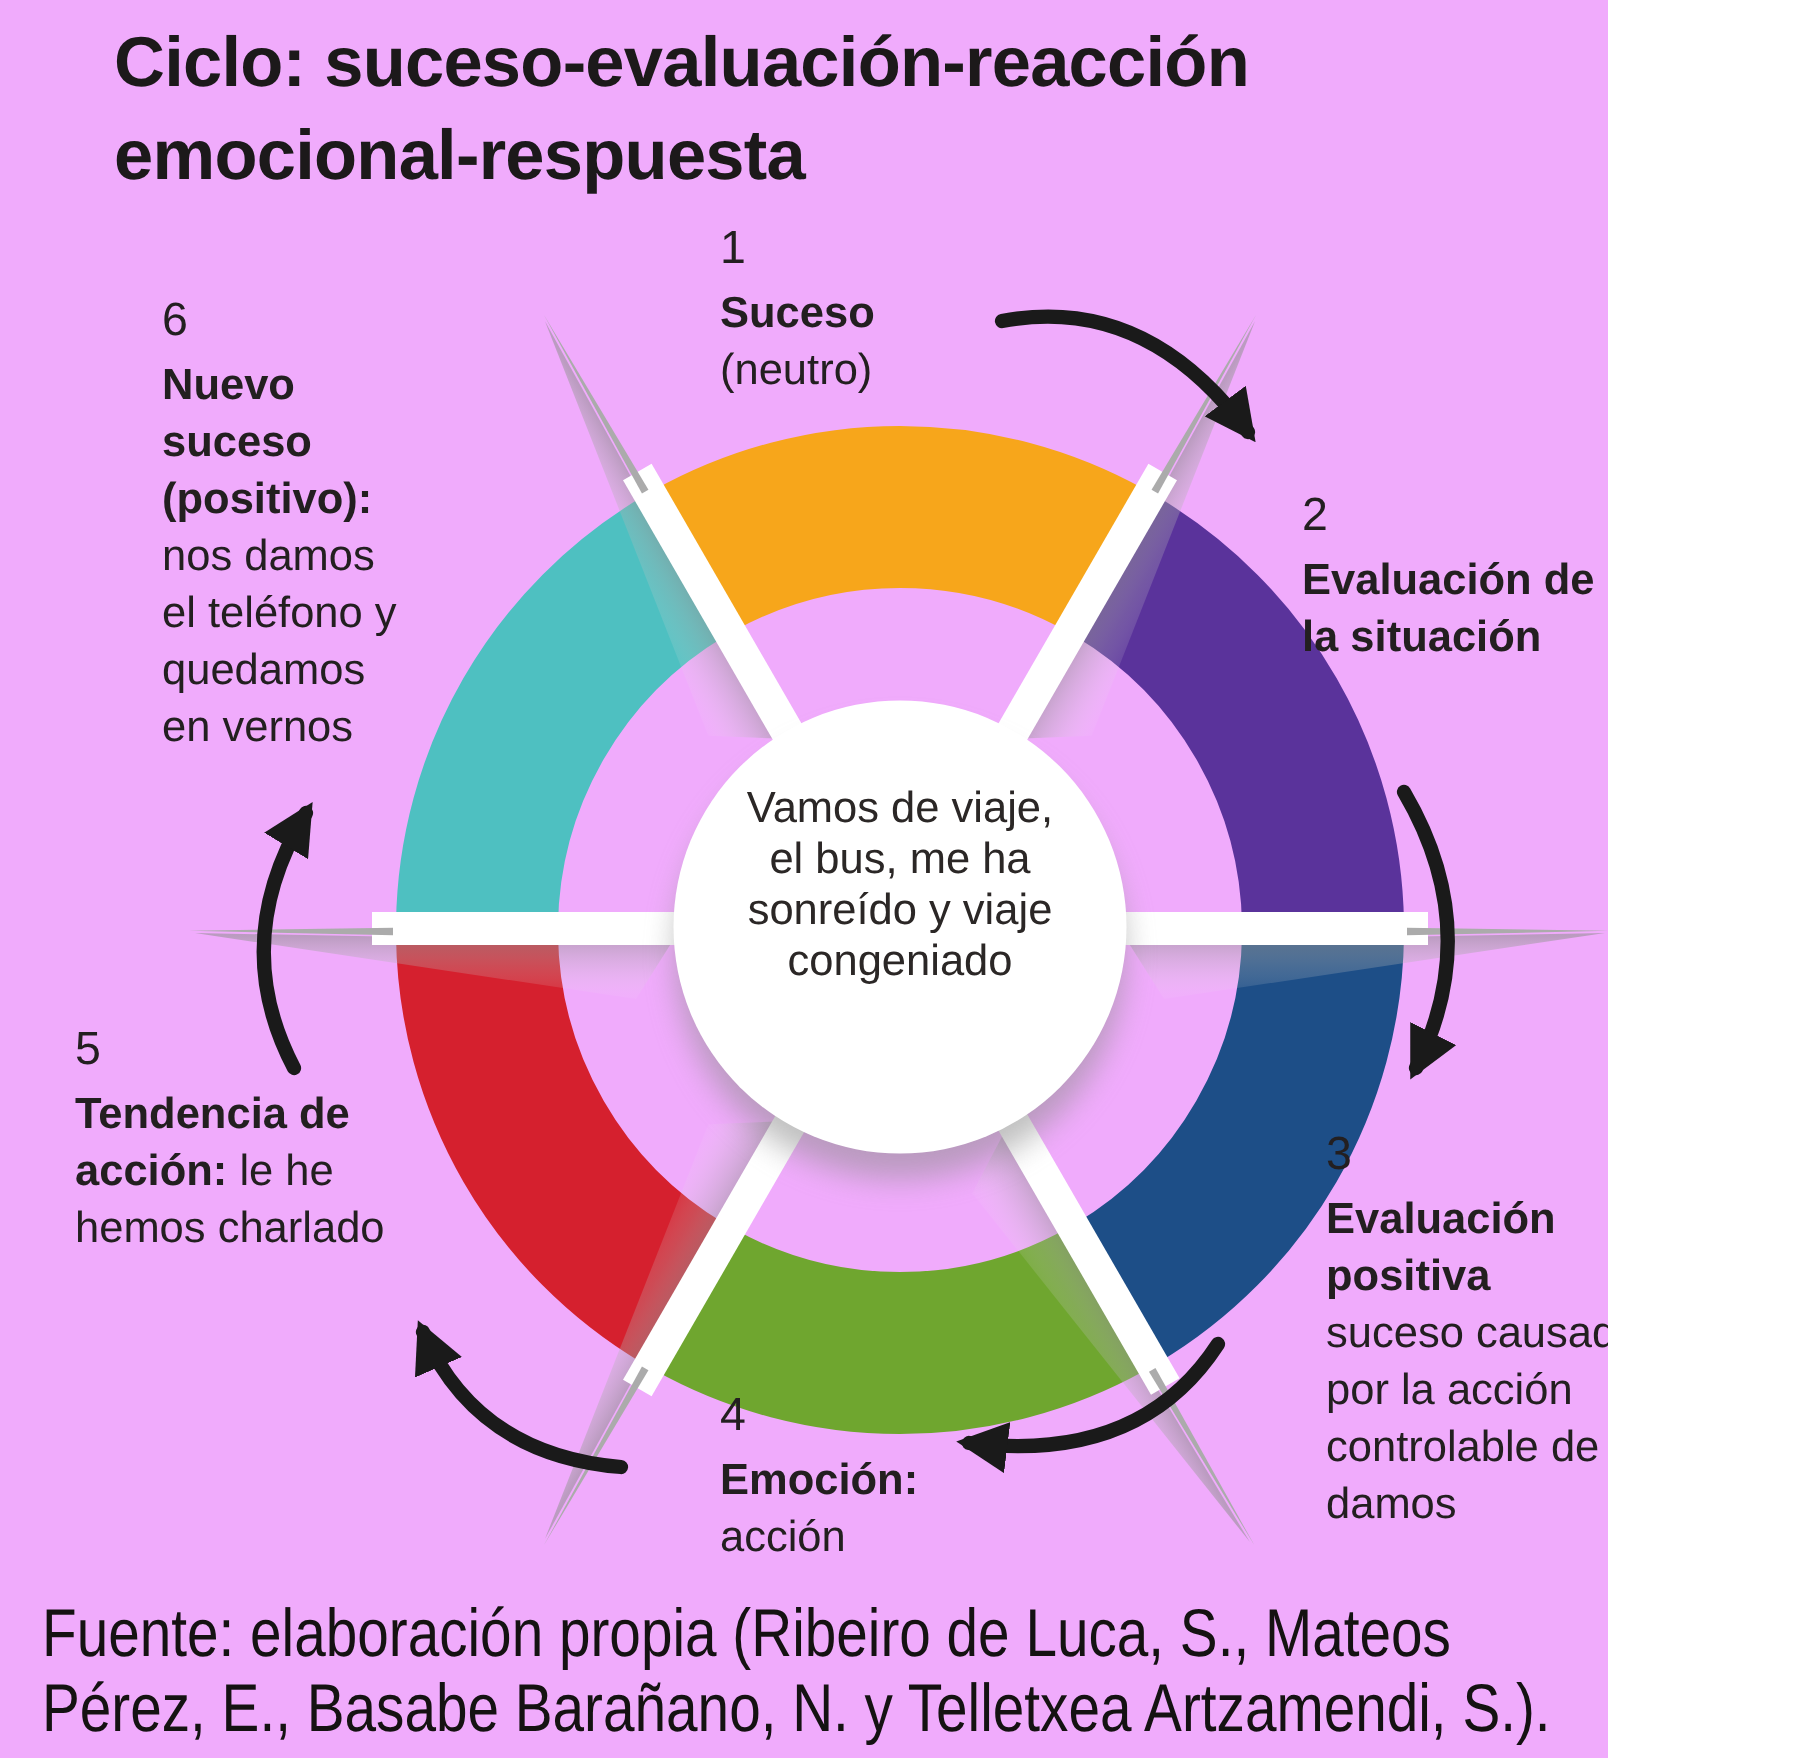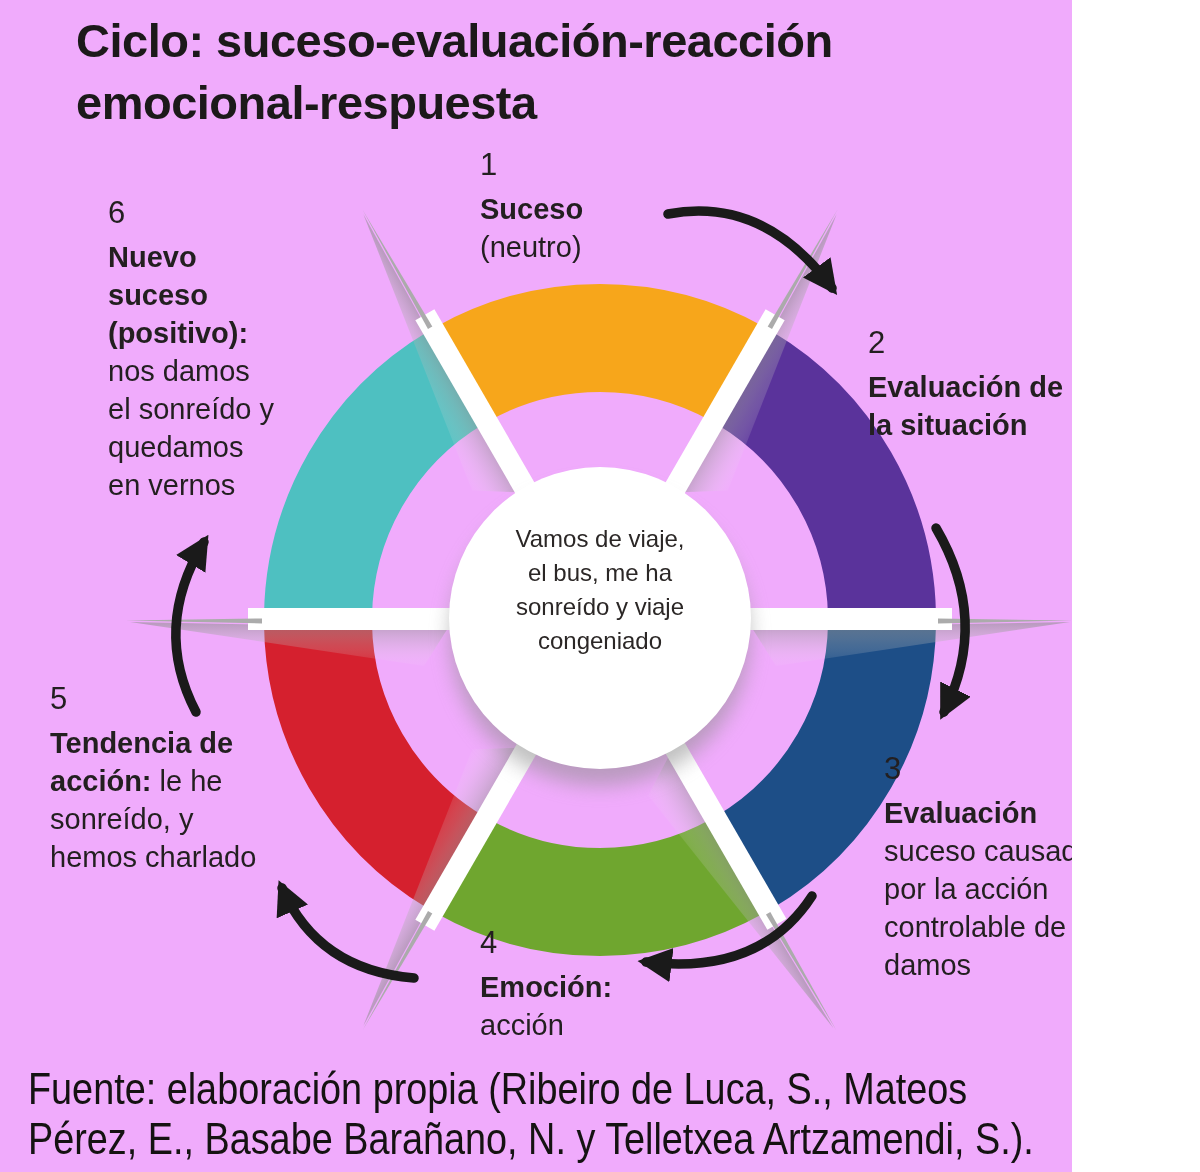--- a/index.html
+++ b/index.html
@@ -14,21 +14,21 @@
     font-size:47px;font-weight:bold;line-height:62px;
     letter-spacing:-0.5px;color:#1c191a;
   }
   .title div{white-space:nowrap;}
   .step{position:absolute;font-size:29px;line-height:38px;color:#231f20;}
   .step div{white-space:nowrap;}
   .step .num{margin-bottom:6px;font-weight:400;font-size:31px;}
   .b{font-weight:bold;}
   .center-text{
     position:absolute;left:440px;top:522px;width:320px;
-    text-align:center;font-size:24px;line-height:34px;color:#2b2726;
+    text-align:center;font-size:29px;line-height:34px;color:#2b2726;
   }
   .center-text div{white-space:nowrap;}
   .source{
     position:absolute;left:28px;top:1064px;
     font-size:45px;line-height:50px;color:#151212;
     transform:scaleX(0.84);transform-origin:0 0;
   }
   .source div{white-space:nowrap;}
 </style>
 </head>
@@ -112,47 +112,47 @@
 
   <div class="step" style="left:868px;top:324px;">
     <div class="num">2</div>
     <div class="b">Evaluación de</div>
     <div class="b">la situación</div>
   </div>
 
   <div class="step" style="left:884px;top:750px;">
     <div class="num">3</div>
     <div class="b">Evaluación</div>
+    <div class="b">positiva</div>
     <div>suceso causado</div>
     <div>por la acción</div>
     <div>controlable de</div>
     <div>damos</div>
   </div>
 
   <div class="step" style="left:480px;top:924px;">
     <div class="num">4</div>
     <div class="b">Emoción:</div>
     <div>acción</div>
   </div>
 
   <div class="step" style="left:50px;top:680px;">
     <div class="num">5</div>
     <div class="b">Tendencia de</div>
     <div><span class="b">acción:</span> <span>le he</span></div>
-    <div>sonreído, y</div>
     <div>hemos charlado</div>
   </div>
 
   <div class="step" style="left:108px;top:194px;">
     <div class="num">6</div>
     <div class="b">Nuevo</div>
     <div class="b">suceso</div>
     <div class="b">(positivo):</div>
     <div>nos damos</div>
-    <div>el sonreído y</div>
+    <div>el teléfono y</div>
     <div>quedamos</div>
     <div>en vernos</div>
   </div>
 
   <div class="center-text">
     <div>Vamos de viaje,</div>
     <div>el bus, me ha</div>
     <div>sonreído y viaje</div>
     <div>congeniado</div>
   </div>

